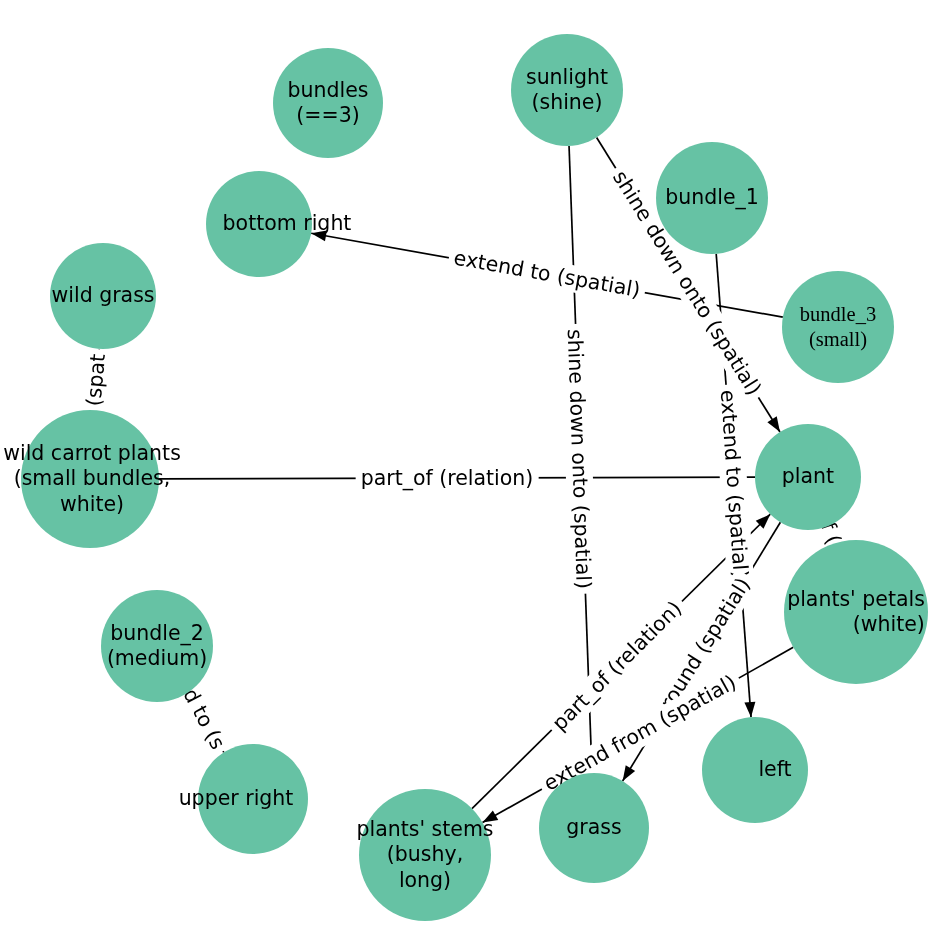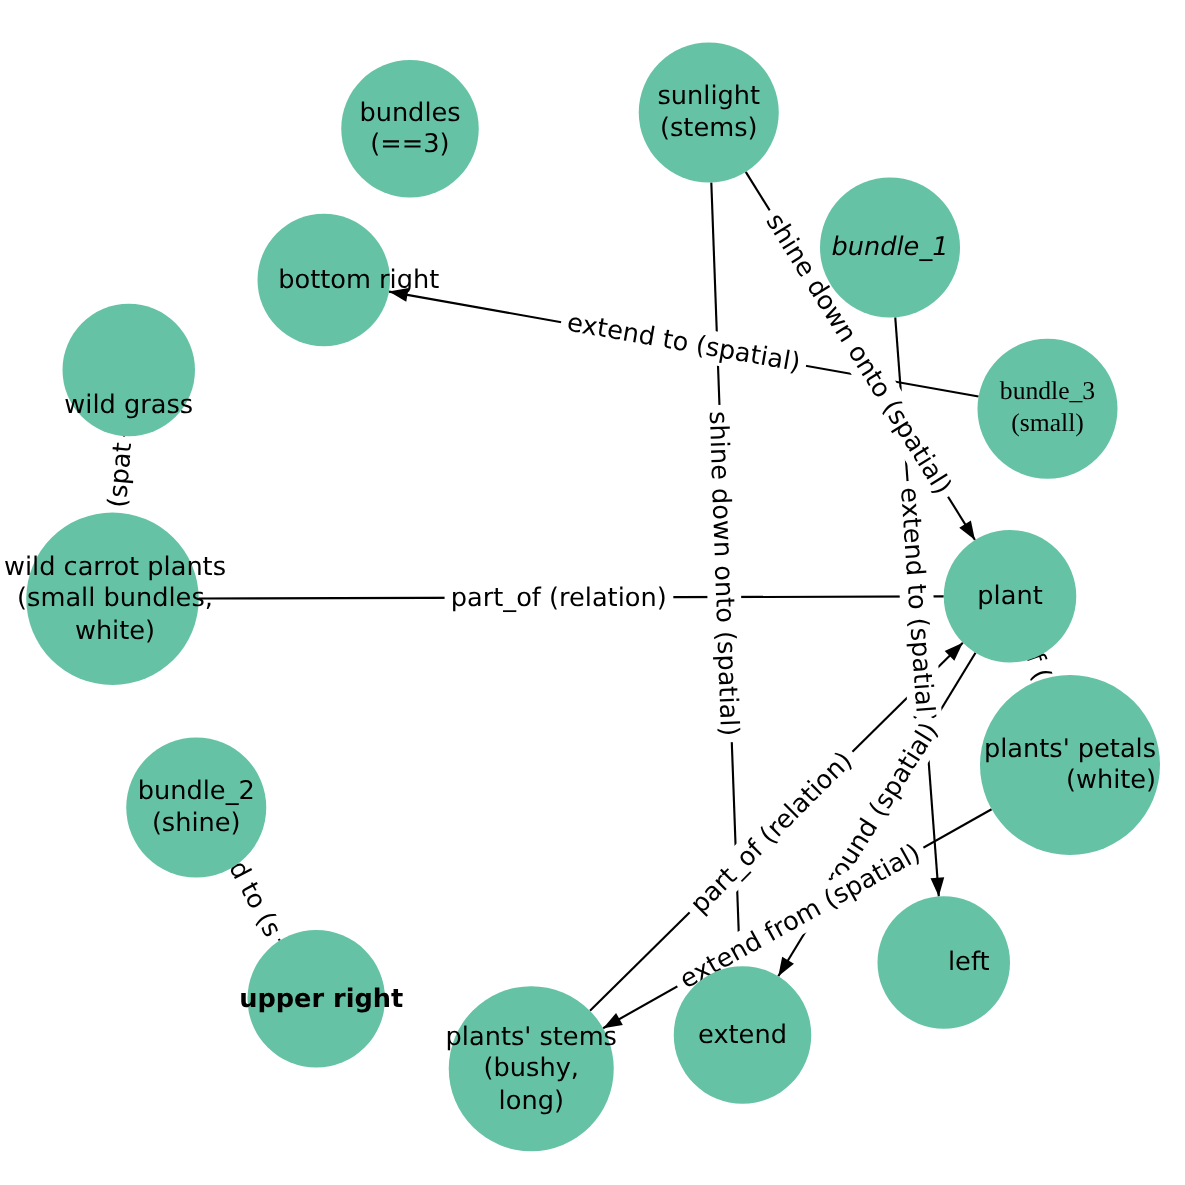--- a/index.html
+++ b/index.html
@@ -67,34 +67,34 @@
       <div class="node" style="left: 784px; top: 540px; width: 144px; height: 144px;"></div>
       <div class="node" style="left: 702px; top: 717px; width: 106px; height: 106px;"></div>
       <div class="node" style="left: 198px; top: 744px; width: 110px; height: 110px;"></div>
       <div class="node" style="left: 359px; top: 789px; width: 132px; height: 132px;"></div>
       <div class="node" style="left: 539px; top: 773px; width: 110px; height: 110px;"></div>
     </div>
   <div id="node-labels">
       <div class="node-label" style="left: 328px; top: 103px; transform: translate(-50%, -50%);">bundles
 (==3)</div>
       <div class="node-label" style="left: 567px; top: 90px; transform: translate(-50%, -50%);">sunlight
-(stems)</div>
-      <div class="node-label" style="left: 712px; top: 198px; transform: translate(-50%, -50%); font-style: italic;">bundle_1</div>
+(shine)</div>
+      <div class="node-label" style="left: 712px; top: 198px; transform: translate(-50%, -50%);">bundle_1</div>
       <div class="node-label" style="left: 259px; top: 224px; transform: translate(-50%, -50%); margin-left: 28px;">bottom right</div>
-      <div class="node-label" style="left: 103px; top: 296px; transform: translate(-50%, -50%); margin-top: 28px;">wild grass</div>
+      <div class="node-label" style="left: 103px; top: 296px; transform: translate(-50%, -50%);">wild grass</div>
       <div class="node-label" style="left: 838px; top: 327px; transform: translate(-50%, -50%); font-family: Liberation Serif, serif;">bundle_3
 (small)</div>
       <div class="node-label" style="left: 92px; top: 479px; transform: translate(-50%, -50%); text-align: center;">wild carrot plants
 (small bundles,
 white)</div>
       <div class="node-label" style="left: 808px; top: 477px; transform: translate(-50%, -50%); text-align: center;">plant</div>
       <div class="node-label" style="left: 157px; top: 646px; transform: translate(-50%, -50%);">bundle_2
-(shine)</div>
+(medium)</div>
       <div class="node-label" style="left: 856px; top: 612px; transform: translate(-50%, -50%); text-align: right;">plants' petals
 (white)</div>
       <div class="node-label" style="left: 755px; top: 770px; transform: translate(-50%, -50%); margin-left: 20px;">left</div>
-      <div class="node-label" style="left: 257px; top: 799px; transform: translate(-50%, -50%); font-weight: bold;">upper right</div>
+      <div class="node-label" style="left: 236px; top: 799px; transform: translate(-50%, -50%);">upper right</div>
       <div class="node-label" style="left: 425px; top: 855px; transform: translate(-50%, -50%); text-align: center;">plants' stems
 (bushy,
 long)</div>
-      <div class="node-label" style="left: 594px; top: 828px; transform: translate(-50%, -50%);">extend</div>
+      <div class="node-label" style="left: 594px; top: 828px; transform: translate(-50%, -50%);">grass</div>
     </div>
 </div>
 
 </body></html>

